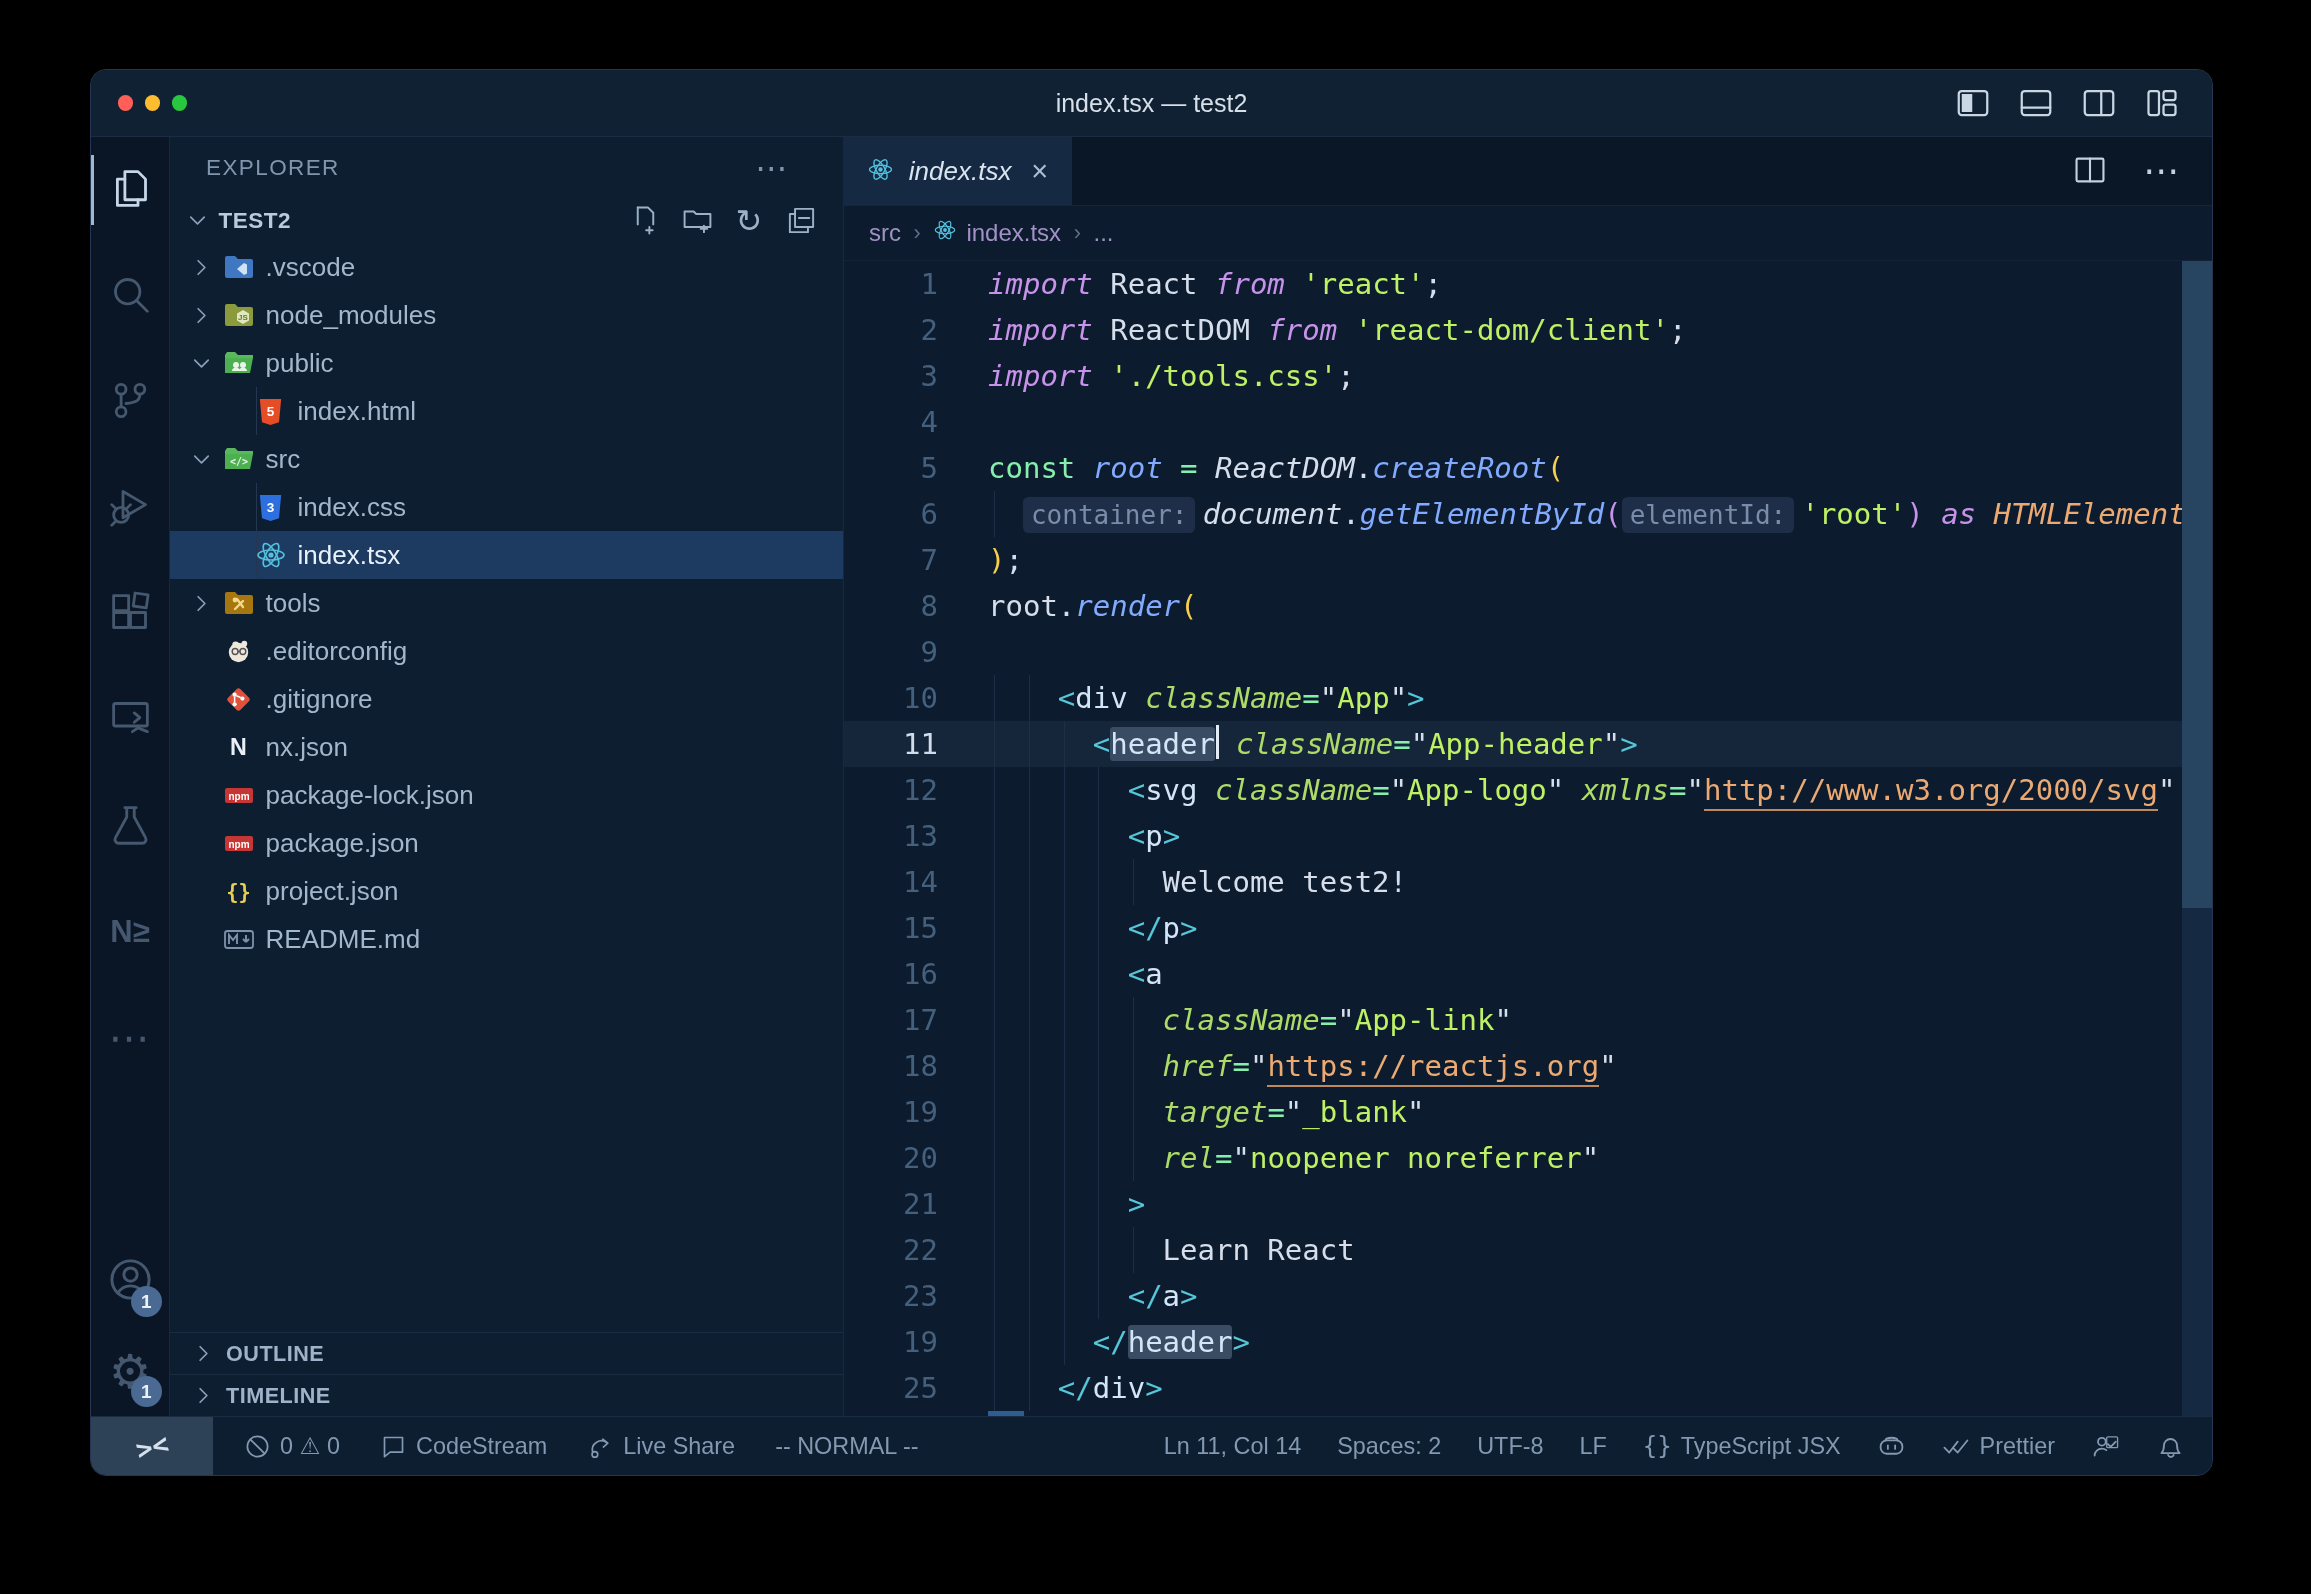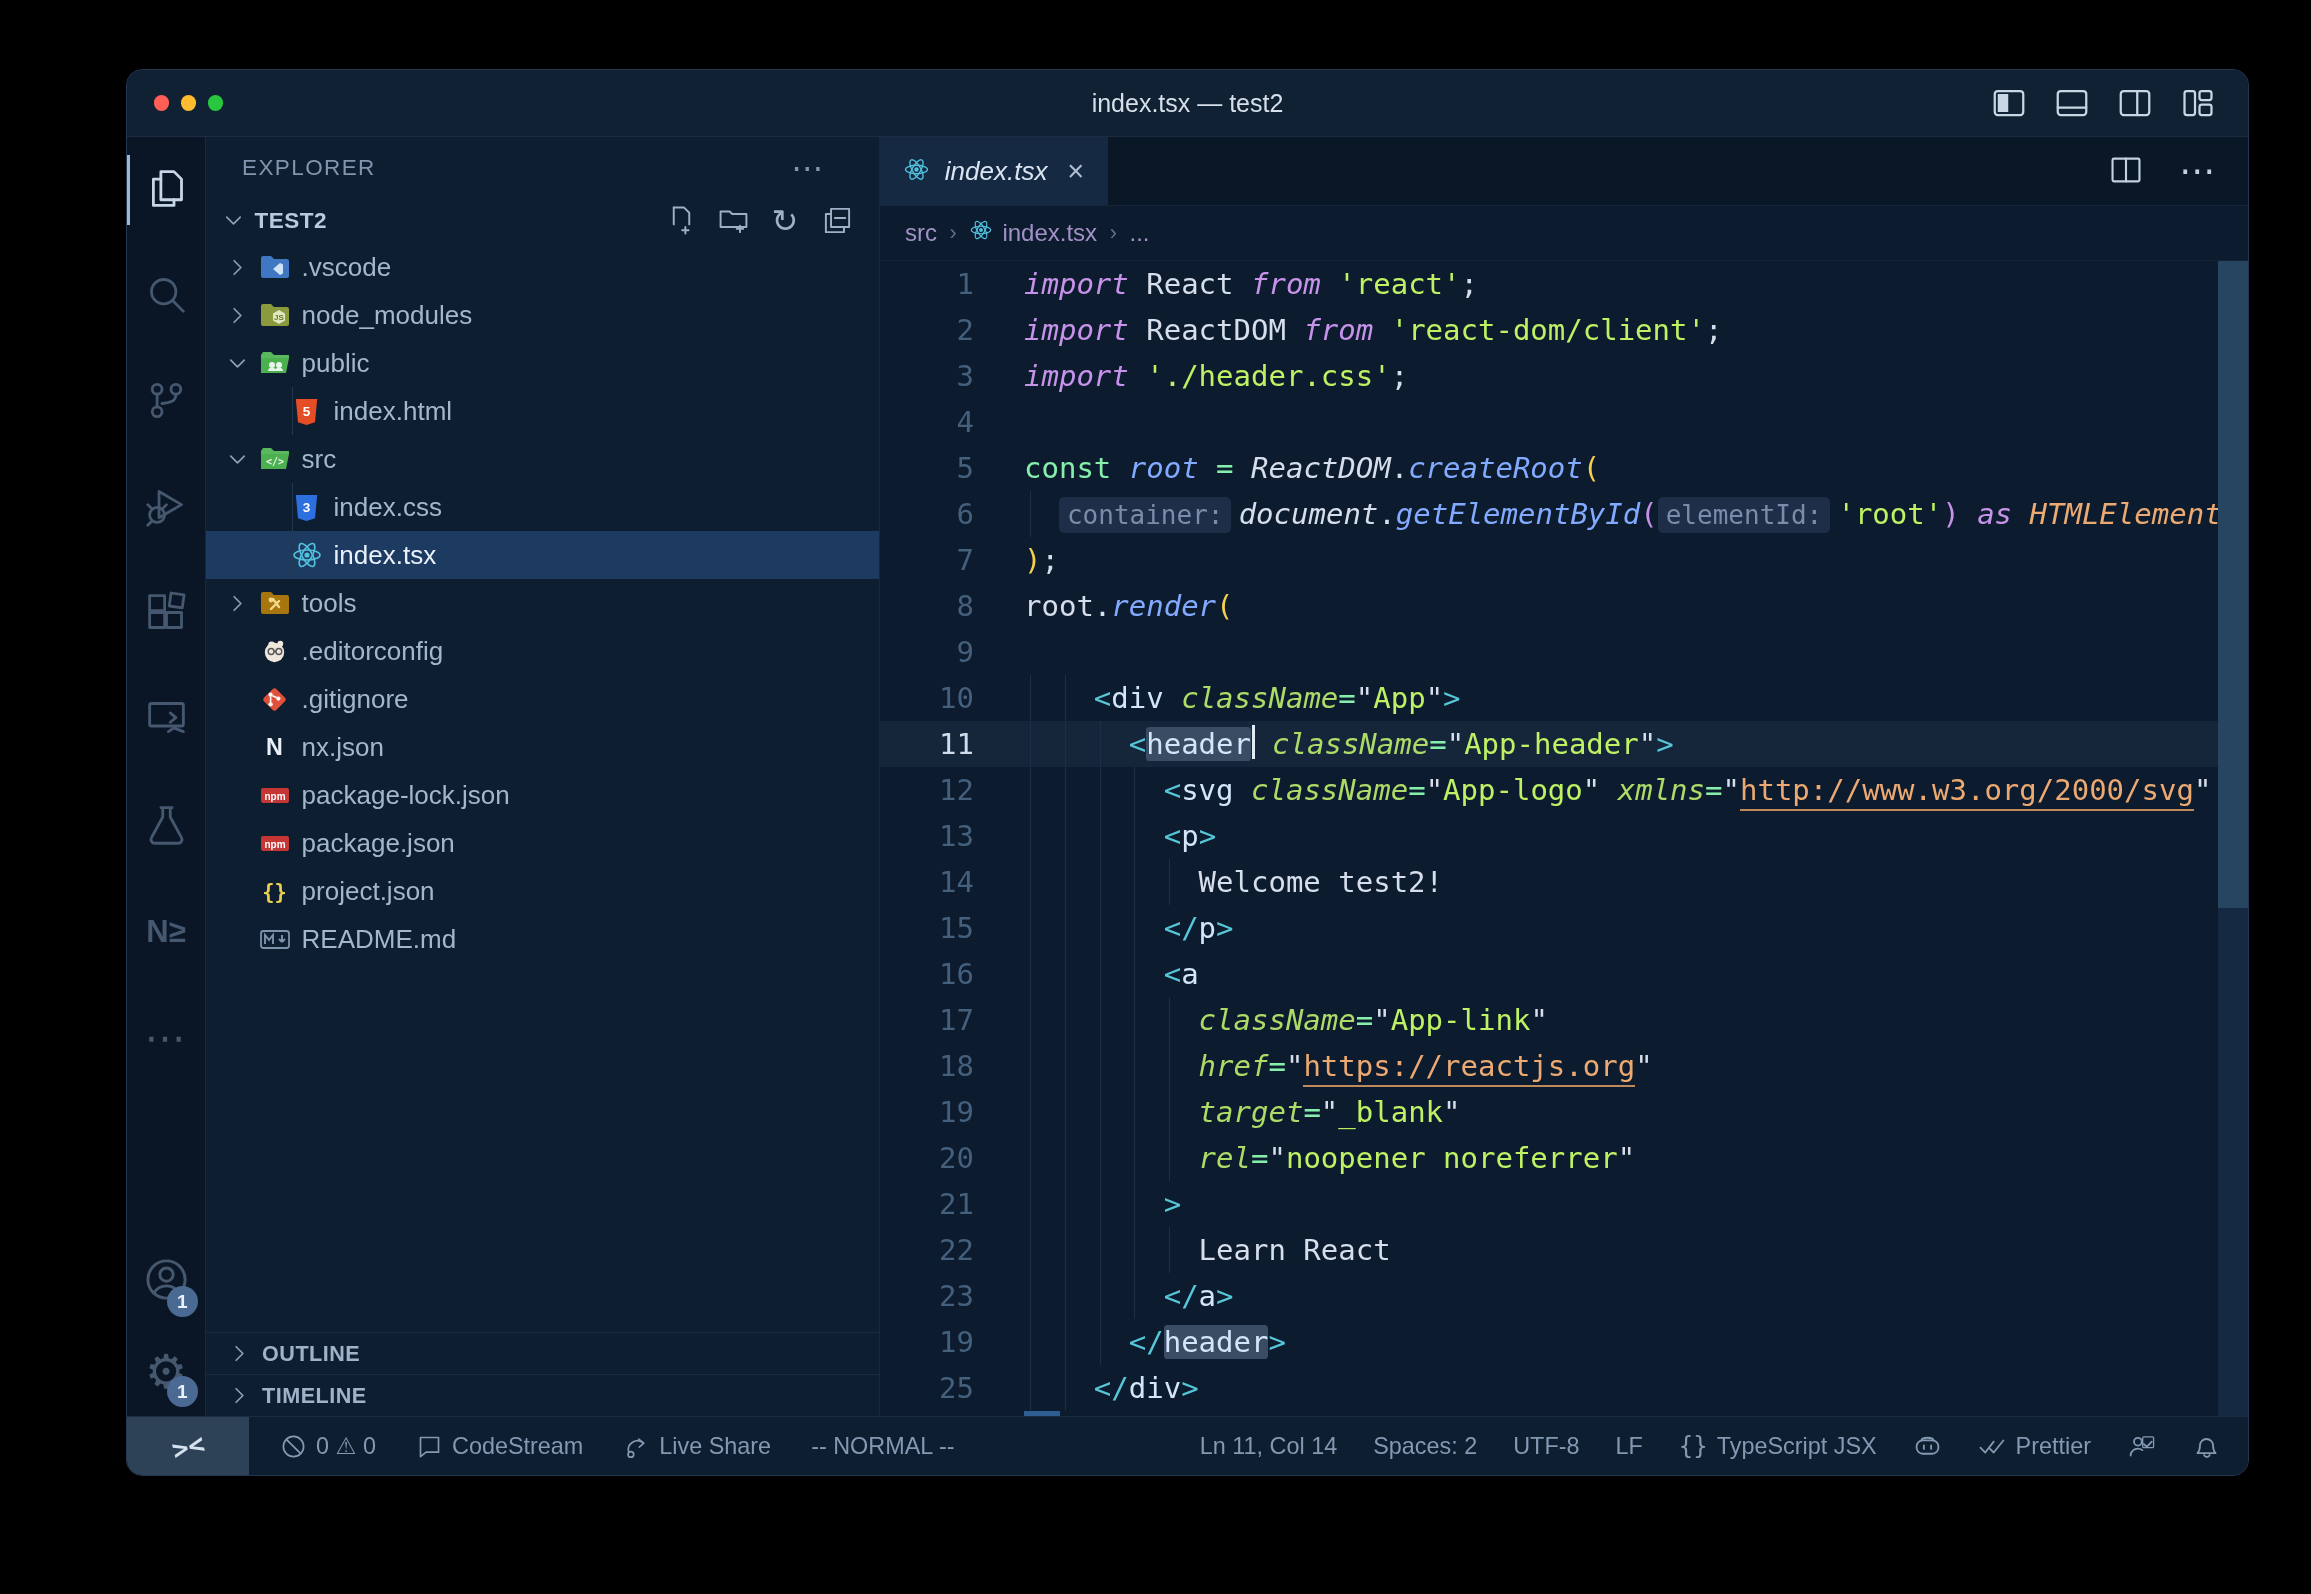--- a/index.html
+++ b/index.html
@@ -1,20 +1,20 @@
 <!DOCTYPE html>
 <html style="font-size:14.4px"><head>
 <meta charset="utf-8">
 <style>
   html,body{margin:0;padding:0;background:#000;}
   .canvas{position:relative;width:2311px;height:1595px;background:#000;overflow:hidden;
           font-family:"Liberation Sans",sans-serif;-webkit-font-smoothing:antialiased;}
   .window{position:absolute;left:90px;top:69px;width:2121px;height:1405px;background:#0c1b2d;
           border-radius:16px;border:0.9px solid #253750;overflow:hidden;display:flex;flex-direction:column;
-          box-shadow:0 27px 72px rgba(0,0,0,.8);margin-left:36px;}
+          box-shadow:0 27px 72px rgba(0,0,0,.8);}
   
   .titlebar{height:66px;background:#0f2133;border-bottom:0.9px solid #1c2c42;position:relative;
             display:flex;align-items:center;justify-content:center;flex:0 0 auto;}
   .lights{position:absolute;left:27px;top:0;height:100%;display:flex;align-items:center;gap:11.7px;}
   .light{width:15.3px;height:15.3px;border-radius:50%;}
   .win-title{font-size:25px;color:#d7dfe9;font-weight:500;}
   .tb-icons{position:absolute;right:32px;top:0;height:100%;display:flex;align-items:center;gap:27px;color:#c9d6e4;}
   .tb-icons svg{display:block;}
   
   .bodyrow{flex:1 1 auto;display:flex;min-height:0;}
@@ -480,21 +480,21 @@
             </span>
             <span class="bc-sep">›</span>
             <span class="bc-item">
               <span>...</span>
             </span>
           </div>
         <div class="code" id="code">
 
         <div class="cline"><div class="gutter">1</div><div class="ctext"><span class="tk-ki">import</span><span class="tk-v"> React </span><span class="tk-ki">from</span><span class="tk-v"> </span><span class="tk-s">'react'</span><span class="tk-v">;</span></div></div>
             <div class="cline"><div class="gutter">2</div><div class="ctext"><span class="tk-ki">import</span><span class="tk-v"> ReactDOM </span><span class="tk-ki">from</span><span class="tk-v"> </span><span class="tk-s">'react-dom/client'</span><span class="tk-v">;</span></div></div>
-            <div class="cline"><div class="gutter">3</div><div class="ctext"><span class="tk-ki">import</span><span class="tk-v"> </span><span class="tk-s">'./header.css'</span><span class="tk-v">;</span></div></div>
+            <div class="cline"><div class="gutter">3</div><div class="ctext"><span class="tk-ki">import</span><span class="tk-v"> </span><span class="tk-s">'./tools.css'</span><span class="tk-v">;</span></div></div>
             <div class="cline"><div class="gutter">4</div><div class="ctext"></div></div>
             <div class="cline"><div class="gutter">5</div><div class="ctext"><span class="tk-k">const </span><span class="tk-fn">root</span><span class="tk-k"> = </span><span class="tk-vi">ReactDOM</span><span class="tk-v">.</span><span class="tk-fn">createRoot</span><span class="tk-p1">(</span></div></div>
             <div class="cline"><div class="gutter">6</div><div class="ctext"><span class="guide" style="left: 6.3px;"></span><span class="tk-v">  </span><span class="tk-in">container:</span><span class="tk-vi">document</span><span class="tk-v">.</span><span class="tk-fn">getElementById</span><span class="tk-p2">(</span><span class="tk-in">elementId:</span><span class="tk-s">'root'</span><span class="tk-p2">)</span><span class="tk-ki"> as </span><span class="tk-ty">HTMLElement</span></div></div>
             <div class="cline"><div class="gutter">7</div><div class="ctext"><span class="tk-p1">)</span><span class="tk-v">;</span></div></div>
             <div class="cline"><div class="gutter">8</div><div class="ctext"><span class="tk-v">root.</span><span class="tk-fn">render</span><span class="tk-p1">(</span></div></div>
             <div class="cline"><div class="gutter">9</div></div>
             <div class="cline"><div class="gutter">10</div><div class="ctext"><span class="guide" style="left: 6.3px;"></span><span class="guide" style="left: 41px;"></span><span class="tk-v">    </span><span class="tk-br">&lt;</span><span class="tk-tag">div</span><span class="tk-v"> </span><span class="tk-at">className</span><span class="tk-k">=</span><span class="tk-q">"</span><span class="tk-s">App</span><span class="tk-q">"</span><span class="tk-br">&gt;</span></div></div>
             <div class="cline current"><div class="gutter">11</div><div class="ctext"><span class="guide" style="left: 6.3px;"></span><span class="guide" style="left: 41px;"></span><span class="guide" style="left: 76px;"></span><span class="tk-v">      </span><span class="tk-br">&lt;</span><span class="tk-tag hl">header</span><span class="tk-cur"></span><span class="tk-v"> </span><span class="tk-at">className</span><span class="tk-k">=</span><span class="tk-q">"</span><span class="tk-s">App-header</span><span class="tk-q">"</span><span class="tk-br">&gt;</span></div></div>
             <div class="cline"><div class="gutter">12</div><div class="ctext"><span class="guide" style="left: 6.3px;"></span><span class="guide" style="left: 41px;"></span><span class="guide" style="left: 76px;"></span><span class="guide" style="left: 110px;"></span><span class="tk-v">        </span><span class="tk-br">&lt;</span><span class="tk-tag">svg</span><span class="tk-v"> </span><span class="tk-at">className</span><span class="tk-k">=</span><span class="tk-q">"</span><span class="tk-s">App-logo</span><span class="tk-q">"</span><span class="tk-v"> </span><span class="tk-at">xmlns</span><span class="tk-k">=</span><span class="tk-q">"</span><span class="tk-su">http://www.w3.org/2000/svg</span><span class="tk-q">"</span></div></div>
             <div class="cline"><div class="gutter">13</div><div class="ctext"><span class="guide" style="left: 6.3px;"></span><span class="guide" style="left: 41px;"></span><span class="guide" style="left: 76px;"></span><span class="guide" style="left: 110px;"></span><span class="tk-v">        </span><span class="tk-br">&lt;</span><span class="tk-tag">p</span><span class="tk-br">&gt;</span></div></div>

